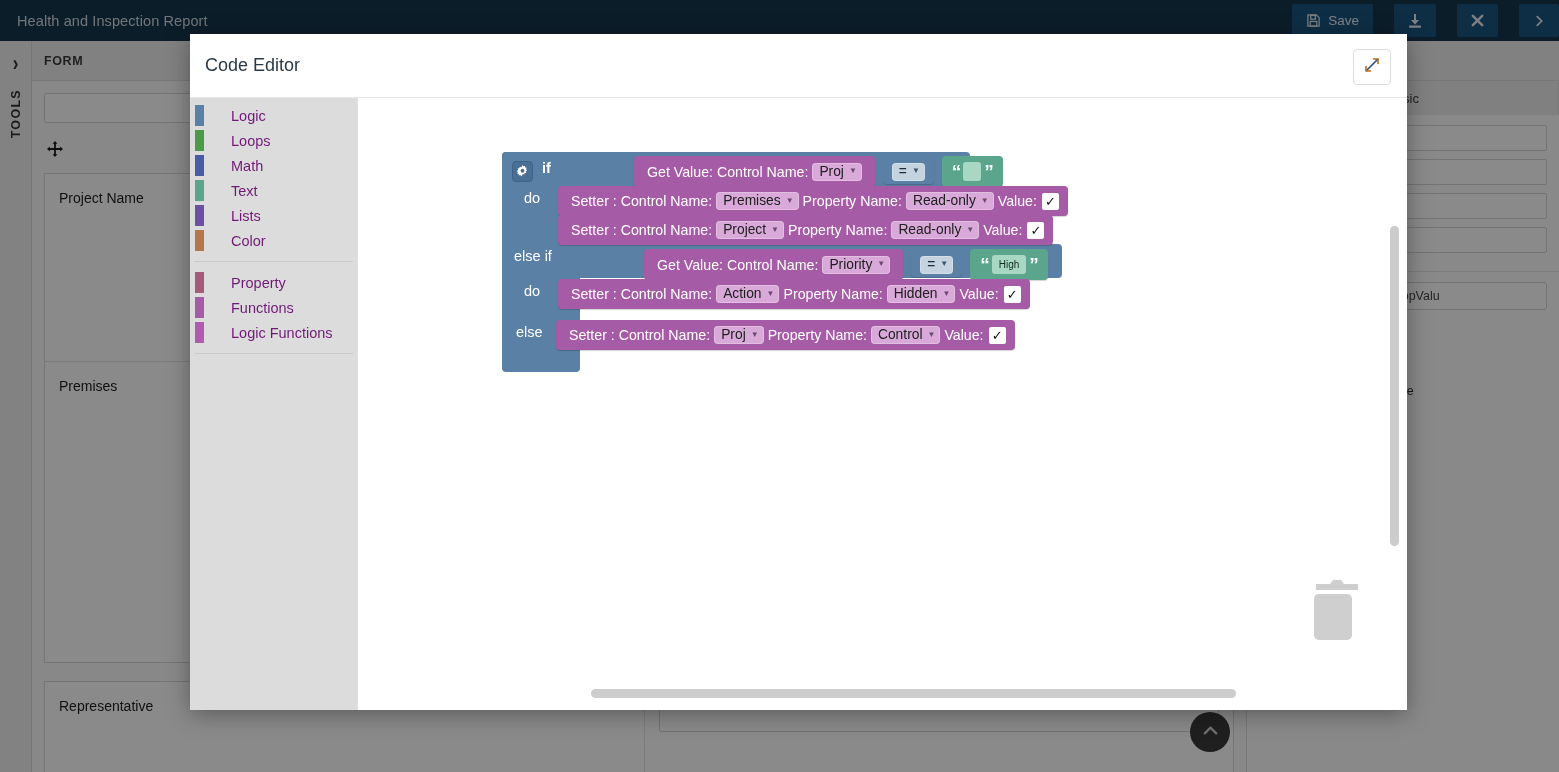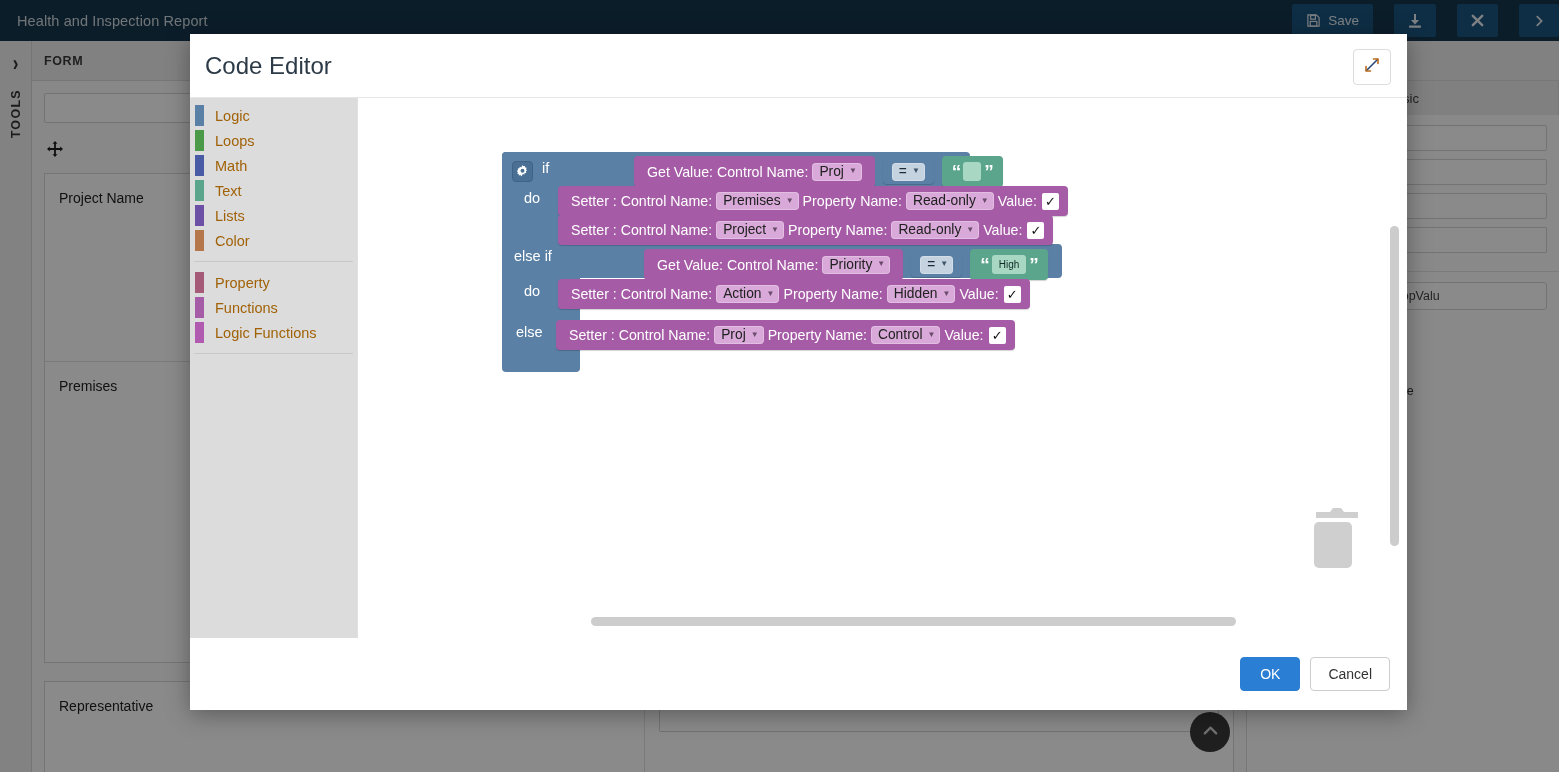--- a/index.html
+++ b/index.html
@@ -157,39 +157,39 @@
   #modal {
     position: absolute; left: 190px; top: 34px; width: 1217px; height: 676px;
     background: #ffffff; z-index: 50;
     box-shadow: 0 4px 22px rgba(0,0,0,0.35);
     display: flex; flex-direction: column;
   }
   .modal-header {
     height: 64px; display: flex; align-items: center;
     padding: 0 16px 0 15px; border-bottom: 1px solid #e7e7e7; position: relative;
   }
-  .modal-title { font-size: 24px; color: #2b3a46; font-weight: normal; }
+  .modal-title { font-size: 18px; color: #2b3a46; font-weight: normal; }
   .expand-btn {
     position: absolute; right: 16px; top: 15px;
     width: 38px; height: 36px; border: 1px solid #dcdcdc; border-radius: 4px;
     background: #fff; display: flex; align-items: center; justify-content: center;
     cursor: pointer;
   }
   .modal-body {
     flex: 1; display: flex; position: relative; background: #fff;
   }
   
   .toolbox {
     width: 167px; background: #dcdcdc; padding-top: 5px; flex: none;
   }
   .tbx-item {
     display: flex; align-items: center; height: 25px; cursor: pointer;
   }
   .tbx-swatch { width: 9px; height: 21px; margin-left: 5px; flex: none; }
-  .tbx-label { margin-left: 11px; font-size: 14.5px; color: #a16207; }
+  .tbx-label { margin-left: 27px; font-size: 14.5px; color: #701a75; }
   .tbx-sep { height: 1px; background: #c9c9c9; margin: 8px 4px; }
 
   
   .workspace {
     flex: 1; position: relative; background: #ffffff; overflow: hidden;
     border-left: 1px solid #e0e0e0;
   }
   .ws-vscroll {
     position: absolute; right: 8px; top: 128px; width: 9px; height: 320px;
     background: #cccccc; border-radius: 5px;
@@ -482,21 +482,21 @@
 
           <div style="position:absolute;left:0;top:92px;width:560px;height:34px;background:#5b80a5;border-radius:4px;"></div>
 
           <div class="gear">
             <svg width="13" height="13" viewBox="0 0 16 16" fill="#ffffff">
               <path d="M8 0l1 1.6 1.9-.5.4 1.9 1.9.5-.9 1.7 1.3 1.4-1.5 1.2.6 1.9-2 .2-.5 1.9-1.8-.8L6.6 14l-1.1-1.6-1.9.6-.3-2-1.9-.6 1-1.6L1 7.3l1.6-1.2-.5-1.9 2-.2.6-1.9 1.7.9z"></path>
               <circle cx="8" cy="7" r="2.4" fill="#4a6f95"></circle>
             </svg>
           </div>
 
-          <div class="kw" style="left:40px;top:8px;">if</div>
+          <div class="kw" style="left:40px;top:8px;font-weight:bold;">if</div>
 
           <div style="position:absolute;left:85px;top:4px;display:flex;align-items:center;">
             <div class="blk blk-getter">
               <span class="lbl">Get Value: Control Name:</span>
               <span class="field">
                 <span>Proj</span>
                 <span class="caret">▼</span>
               </span>
             </div>
             <div class="blk blk-cmp" style="margin-left:8px;">
@@ -613,17 +613,13 @@
           <path d="M14 8h14l3-4h8l3 4h14v6H14z"></path>
           <rect x="16" y="18" width="38" height="46" rx="5" transform="translate(-4,0)"></rect>
         </svg>
       </div>
 
       <div class="ws-vscroll"></div>
       <div class="ws-hscroll"></div>
     </div>
   </div>
 
-  <div class="modal-footer">
-    <button class="btn-ok">OK</button>
-    <button class="btn-cancel">Cancel</button>
-  </div>
 </div>
 
 </body></html>

